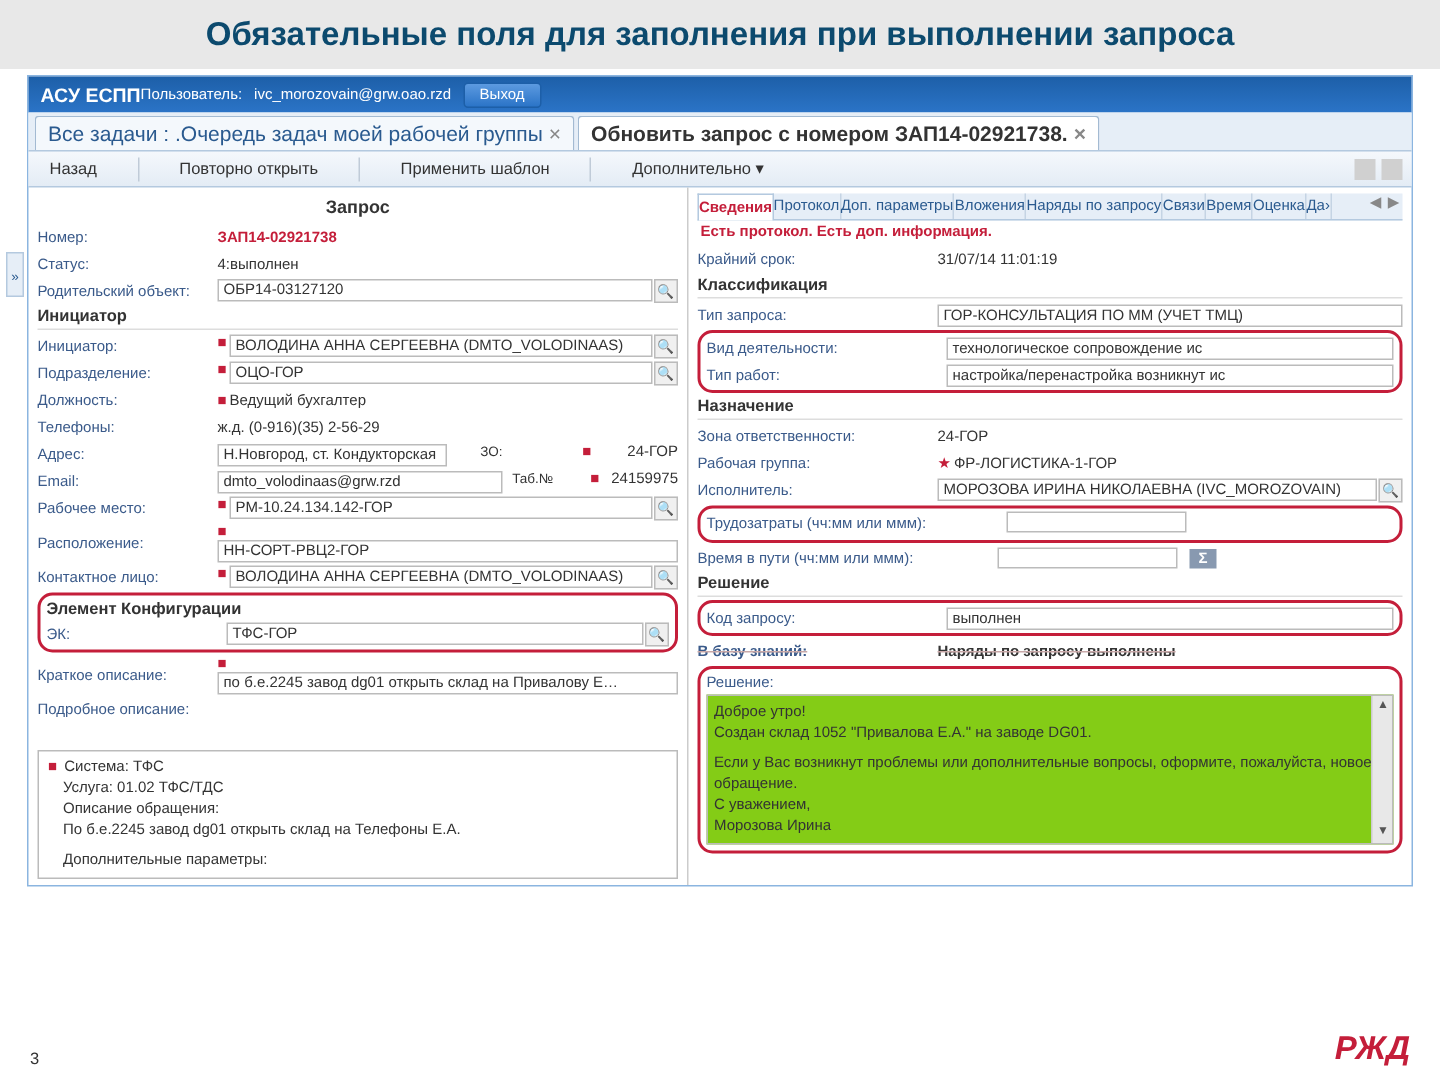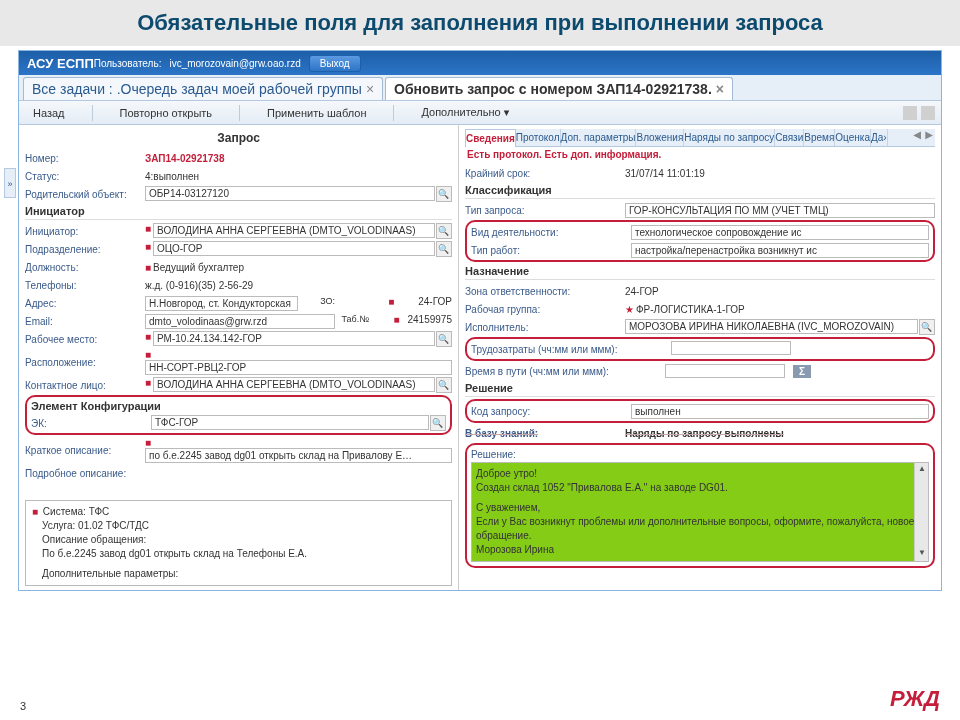--- a/index.html
+++ b/index.html
@@ -289,22 +289,22 @@
             <div class="field-label" style="width:160px">В базу знаний:</div>
             <div class="field-val">Наряды по запросу выполнены</div>
           </div>
 
         <div class="red-circle" style="padding:4px">
           <div style="font-size:10px;color:#3a5a8a;margin-bottom:2px">Решение:</div>
           <div class="textarea-box">
             <div>Доброе утро!</div>
             <div>Создан склад 1052 "Привалова Е.А." на заводе DG01.</div>
             <div style="height:6px"></div>
+            <div>Если у Вас возникнут проблемы или дополнительные вопросы, оформите, пожалуйста, новое обращение.</div>
             <div>С уважением,</div>
-            <div>Если у Вас возникнут проблемы или дополнительные вопросы, оформите, пожалуйста, новое обращение.</div>
             <div>Морозова Ирина</div>
             <div class="scroll-stub">
                 <div class="up">▲</div>
                 <div class="down">▼</div>
               </div>
           </div>
         </div>
       </div>
     </div>
   </div>

